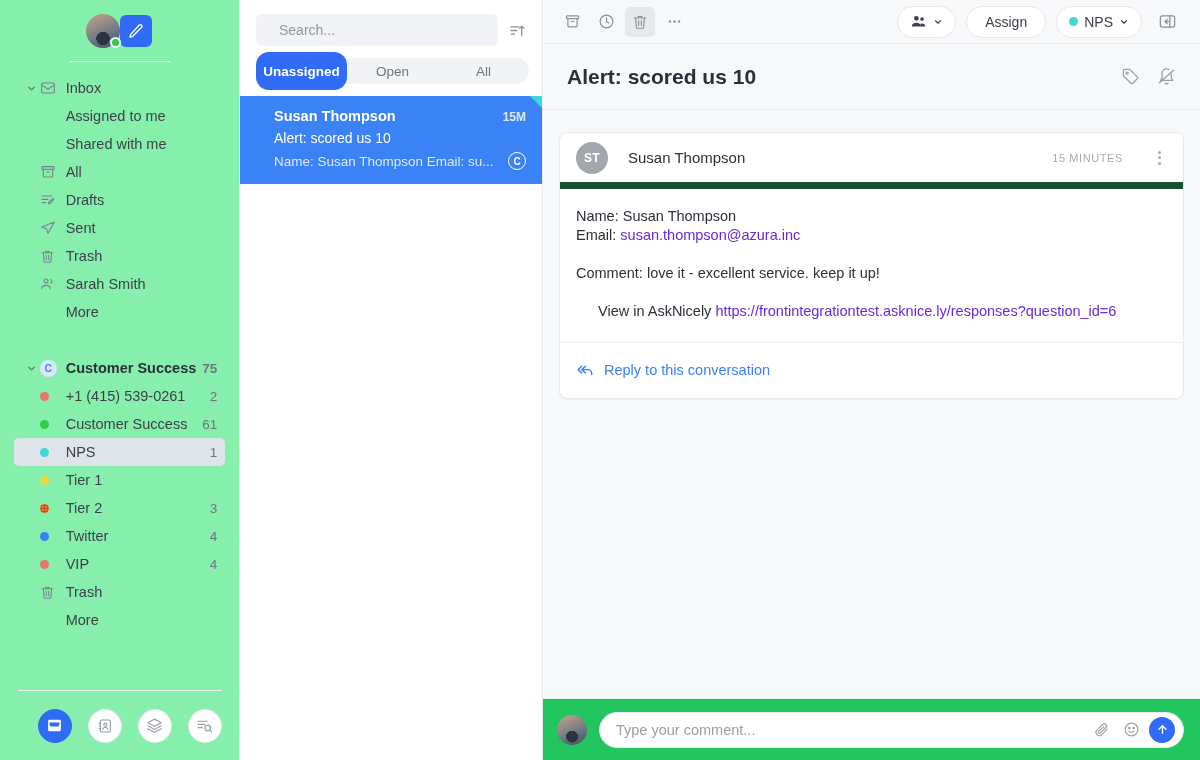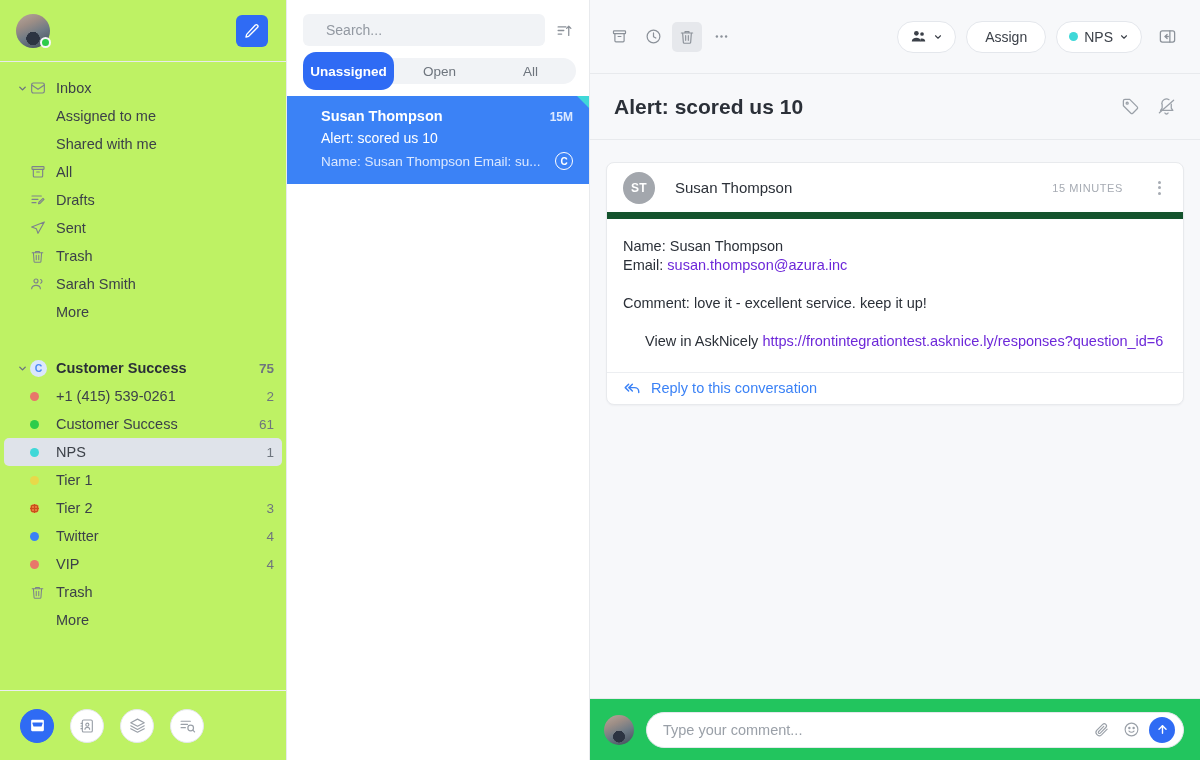--- a/index.html
+++ b/index.html
@@ -6,23 +6,23 @@
   html, body {
     width: 1200px; height: 760px;
     font-family: "Liberation Sans", sans-serif;
     background: #ffffff; overflow: hidden;
     -webkit-font-smoothing: antialiased;
   }
   .app { display: flex; width: 1200px; height: 760px; }
 
   
   .sidebar {
-    width: 287px; height: 760px; background: #bef264;
+    width: 240px; height: 760px; background: #86efac;
     border-right: 1px solid #e8eaed;
-    display: flex; flex-direction: column; position: relative;
+    display: flex; flex-direction: column; position: relative; align-items: center;
   }
   .sb-top {
     height: 62px; display: flex; align-items: center;
     justify-content: space-between; padding: 0 18px 0 16px;
     border-bottom: 1px solid #e8eaed;
   }
   .avatar-wrap { position: relative; width: 34px; height: 34px; }
   .avatar-img {
     width: 34px; height: 34px; border-radius: 50%;
     background:
@@ -114,21 +114,21 @@
   .conv-prev { font-size: 13.5px; color: #dbe8ff; white-space: nowrap; overflow: hidden; text-overflow: ellipsis; }
   .conv-badge {
     width: 18px; height: 18px; border-radius: 50%; flex: 0 0 18px;
     border: 1.5px solid #ffffff; color: #ffffff; font-size: 10px;
     font-weight: 700; display: flex; align-items: center; justify-content: center;
   }
 
   
   .main { flex: 1; height: 760px; display: flex; flex-direction: column; background: #f7f8fa; }
   .m-toolbar {
-    height: 74px; display: flex; align-items: center; padding: 0 14px 0 14px;
+    height: 44px; display: flex; align-items: center; padding: 0 14px 0 14px;
     border-bottom: 1px solid #e8eaed; background: #f7f8fa;
   }
   .tb-ico {
     width: 30px; height: 30px; border-radius: 5px; display: flex;
     align-items: center; justify-content: center; cursor: pointer;
     color: #8b9199; margin-right: 4px;
   }
   .tb-ico.hover { background: #e6e8ec; }
   .tb-spacer { flex: 1; }
   .pill {
@@ -162,21 +162,21 @@
   }
   .msg-name { flex: 1; font-size: 15px; color: #2b3038; }
   .msg-time { font-size: 11px; color: #a6abb3; letter-spacing: .6px; }
   .msg-kebab { width: 20px; display:flex; flex-direction:column; align-items:center; gap:2.5px; cursor:pointer; margin-left: 6px; }
   .kd { width: 3px; height: 3px; border-radius: 50%; background: #a6abb3; }
   .msg-body { padding: 18px 18px 20px 16px; font-size: 14.5px; color: #2b3038; line-height: 1.32; }
   .msg-body p { margin-bottom: 19px; }
   .msg-body p:last-child { margin-bottom: 0; margin-left: 22px; }
   .lnk { color: #6d28d9; text-decoration: none; }
   .msg-reply {
-    border-top: 1px solid #eceef1; height: 32px; display: flex;
+    border-top: 1px solid #eceef1; height: 56px; display: flex;
     align-items: center; gap: 10px; padding-left: 16px; cursor: pointer;
     color: #3b82f6; font-size: 14.5px;
   }
 
   .composer {
     height: 62px; border-top: 1px solid #e8eaed; background: #22c55e;
     display: flex; align-items: center; padding: 0 16px 0 14px; gap: 12px;
   }
   .comp-av {
     width: 30px; height: 30px; border-radius: 50%; flex: 0 0 30px;

